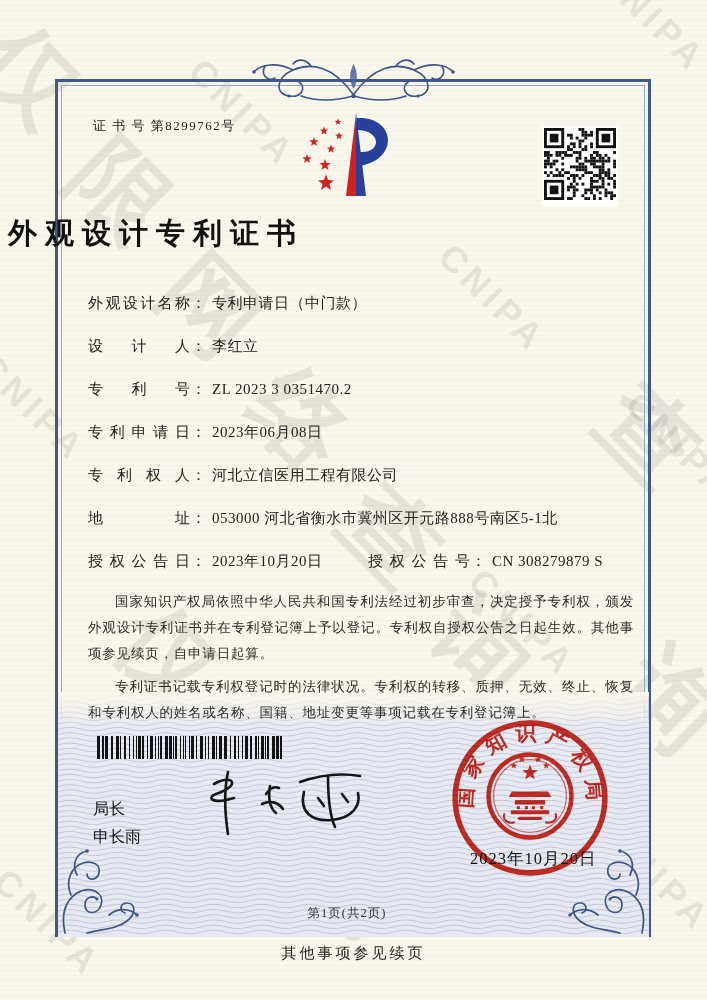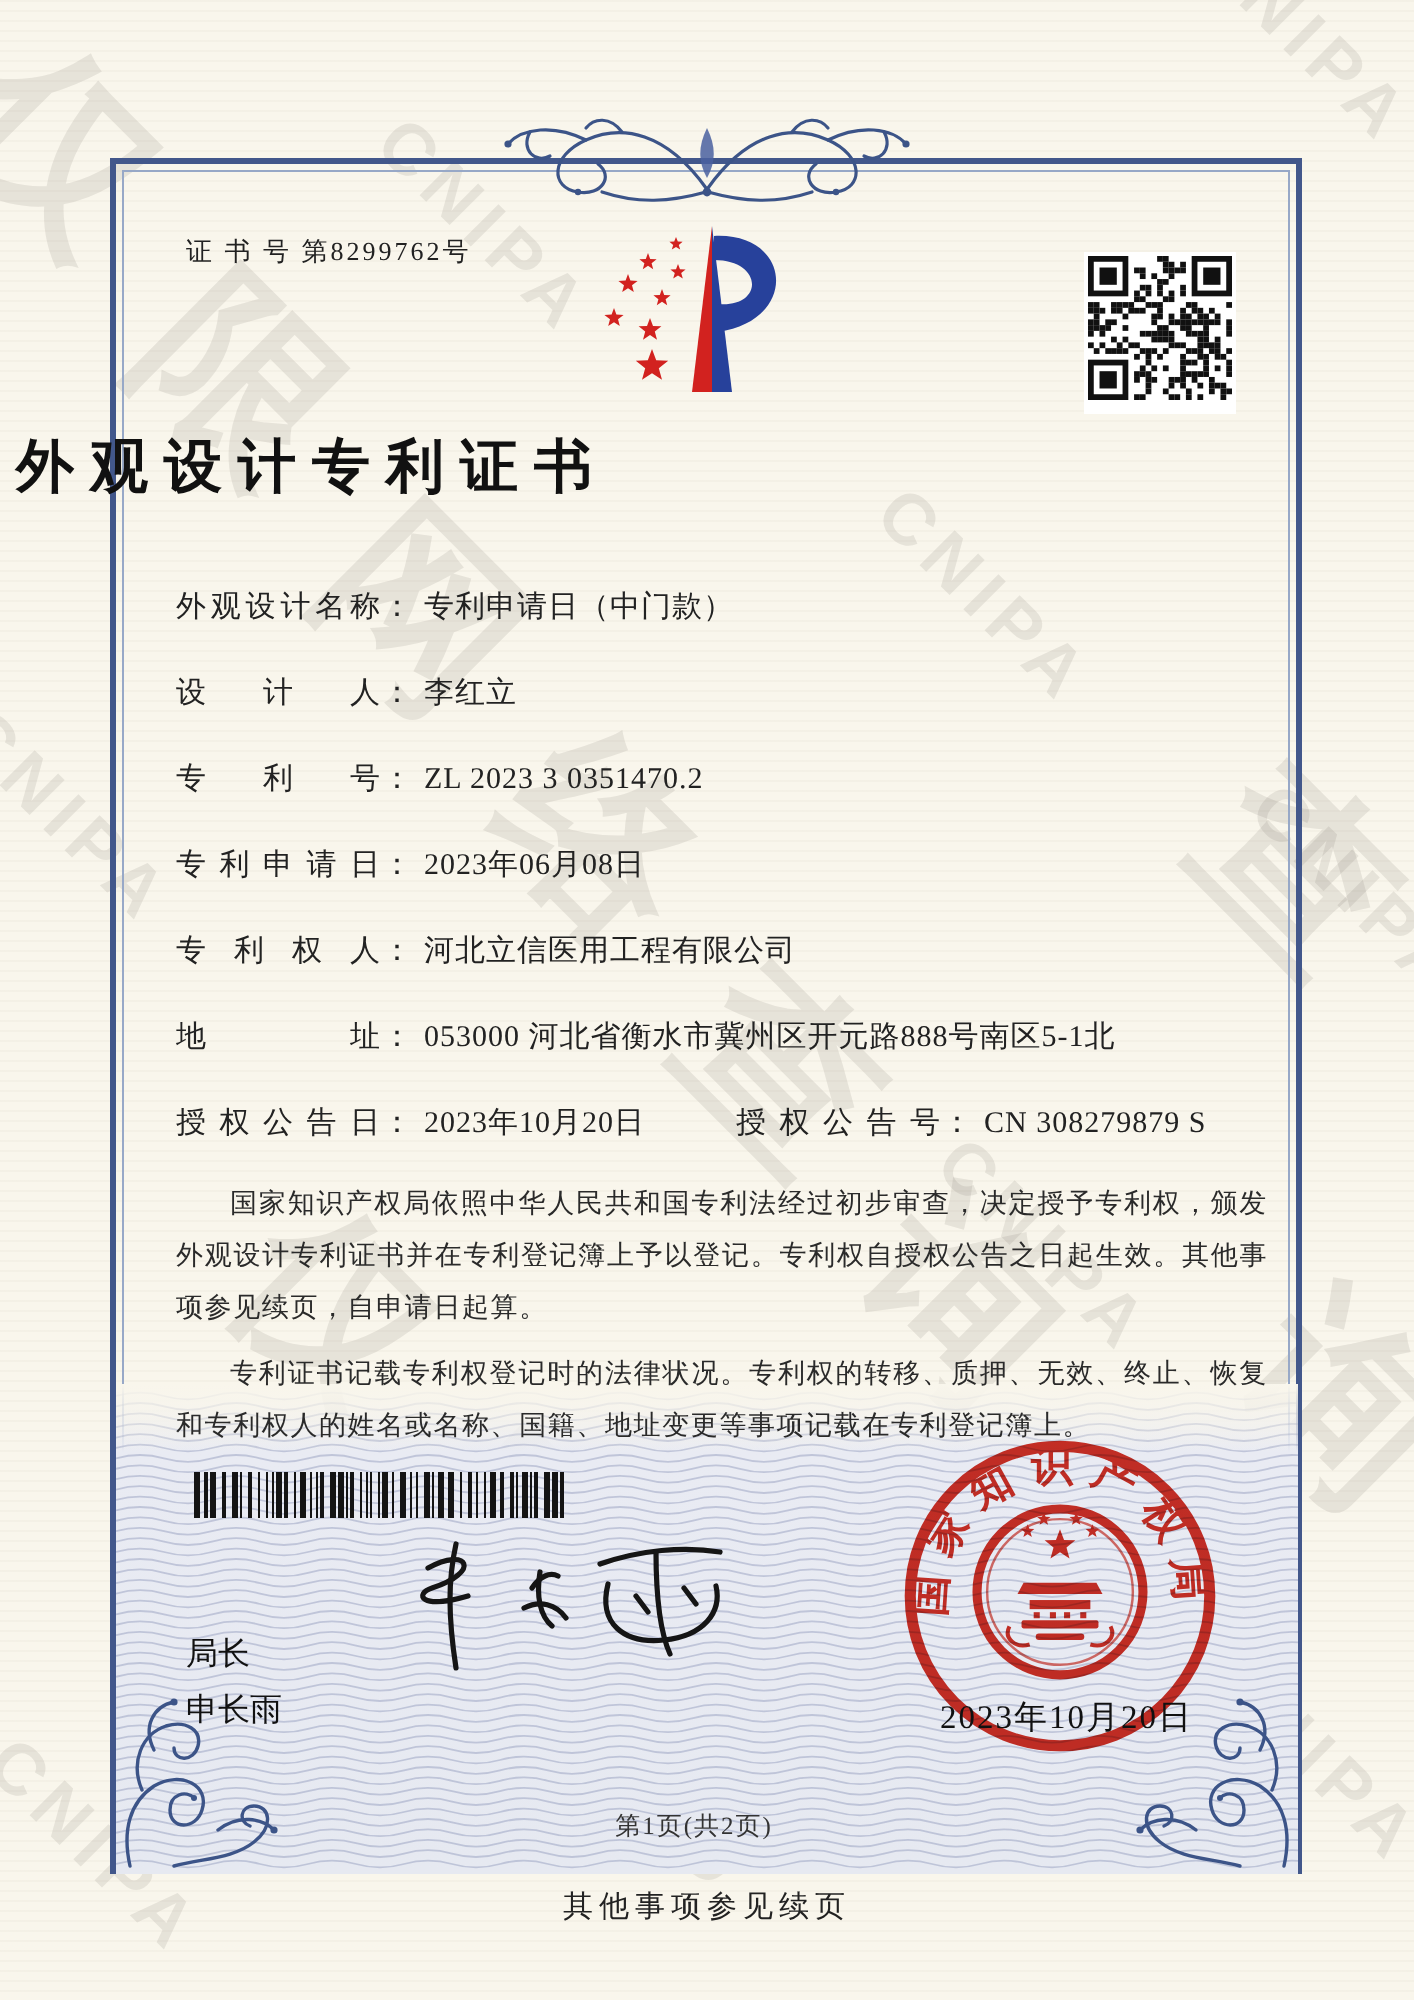--- a/index.html
+++ b/index.html
@@ -40,21 +40,21 @@
     font-size:29px;font-weight:bold;letter-spacing:8px;padding-left:8px;box-sizing:border-box;color:#111;}
   .field-row{position:absolute;left:88px;width:560px;z-index:3;font-size:15px;color:#222;white-space:nowrap;}
   .flabel{display:inline-block;width:102px;text-align:justify;text-align-last:justify;vertical-align:bottom;}
   .fcolon{margin:0 6px 0 1px;}
   .fvalue{letter-spacing:0.5px;}
   .fgroup2{position:absolute;left:280px;top:0;}
   .paras{position:absolute;left:88px;top:589px;width:546px;z-index:3;
     font-size:13.5px;line-height:1.92;letter-spacing:0.8px;color:#2a2a2a;text-align:justify;}
   .paras p{margin:0 0 7px 0;text-indent:2em;}
   .barcode{position:absolute;left:97px;top:736px;z-index:3;}
-  .signer{position:absolute;left:93px;top:814px;z-index:3;
+  .signer{position:absolute;left:93px;top:795px;z-index:3;
     font-family:"Liberation Sans","DejaVu Sans",sans-serif;font-size:16px;color:#111;line-height:28px;}
   .signature{position:absolute;left:200px;top:760px;z-index:3;}
   .seal{position:absolute;left:444px;top:712px;z-index:4;mix-blend-mode:multiply;opacity:0.94;}
   .seal-date{position:absolute;left:470px;top:848px;z-index:5;font-size:16.5px;color:#111;letter-spacing:1px;white-space:nowrap;}
   .page-info{position:absolute;left:55px;top:905px;width:584px;text-align:center;z-index:3;font-size:12.5px;color:#333;letter-spacing:1px;}
   .cont-note{position:absolute;left:0;top:944px;width:707px;text-align:center;z-index:3;
     font-size:15px;letter-spacing:3px;color:#222;}
 </style>
 </head>
 <body>

